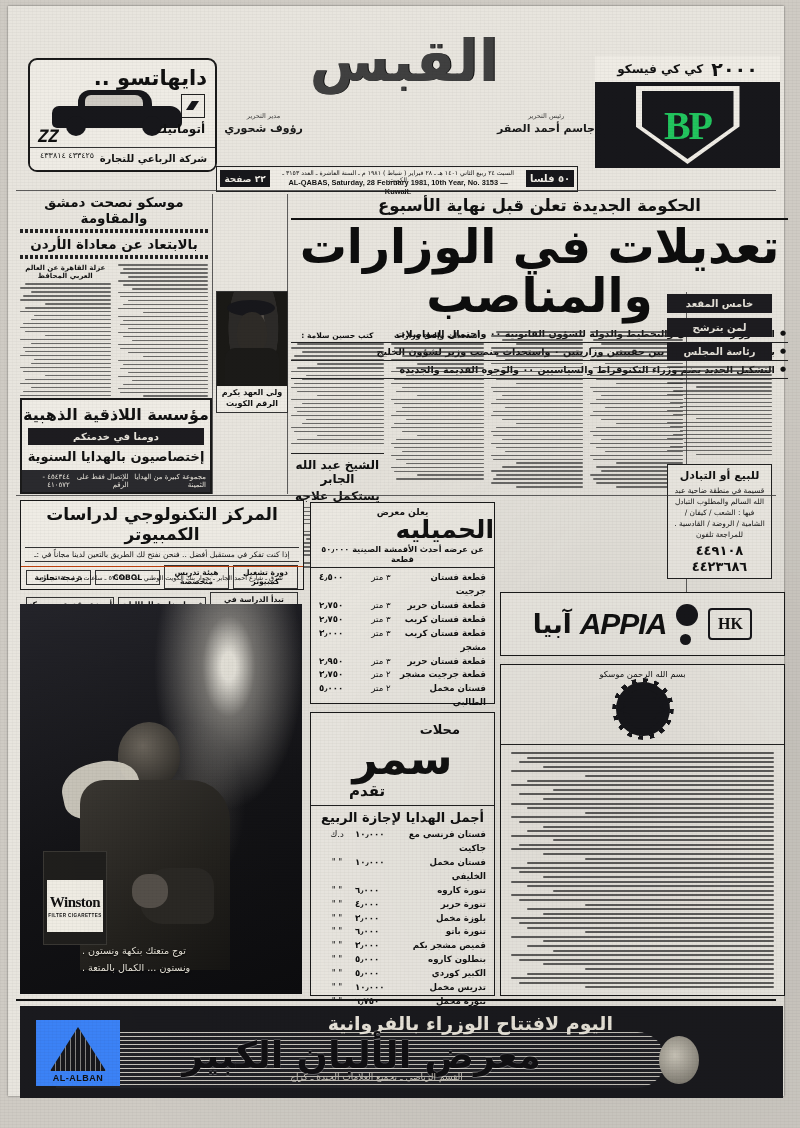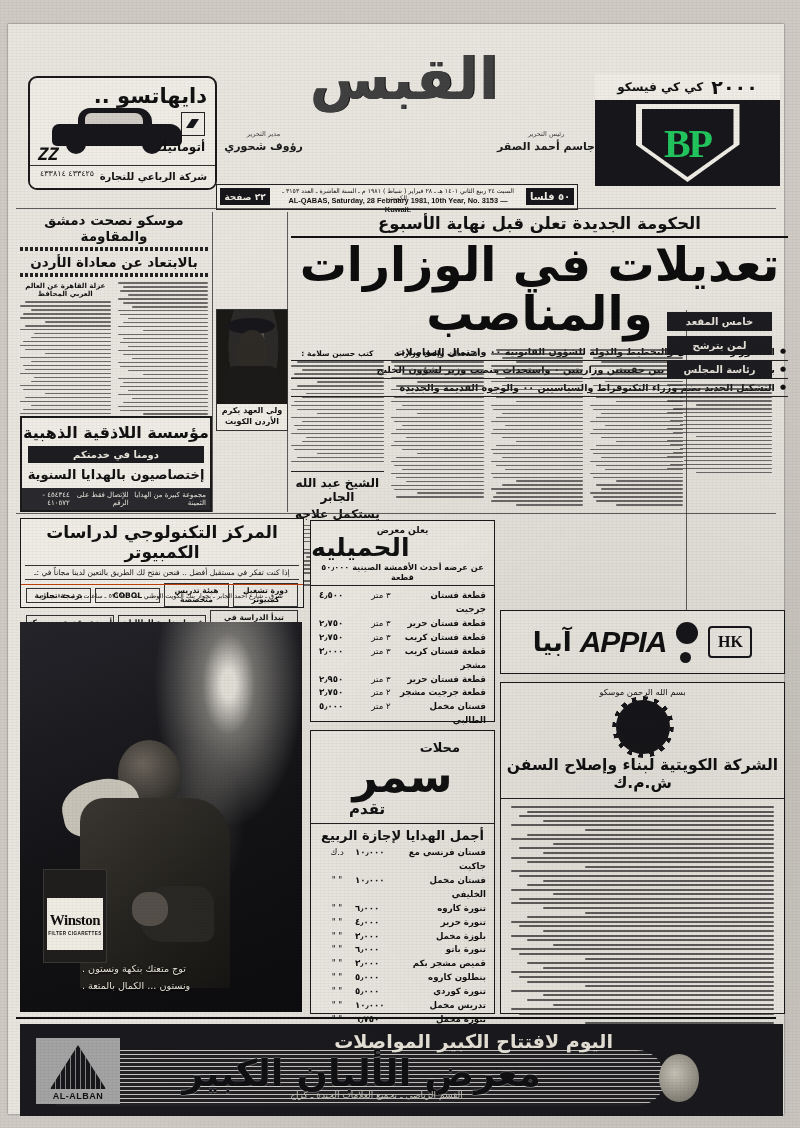--- a/index.html
+++ b/index.html
@@ -19,21 +19,21 @@
   .page::before{
     content:"";position:absolute;inset:0;z-index:60;pointer-events:none;
     background-image:
       repeating-linear-gradient(0deg,rgba(0,0,0,.035) 0 1px,rgba(255,255,255,0) 1px 3px),
       repeating-linear-gradient(90deg,rgba(0,0,0,.022) 0 1px,rgba(255,255,255,0) 1px 4px),
       radial-gradient(circle at 22% 18%,rgba(255,255,255,.30),rgba(0,0,0,0) 48%),
       radial-gradient(circle at 78% 72%,rgba(0,0,0,.10),rgba(0,0,0,0) 55%);
     mix-blend-mode:multiply;opacity:.75;
   }
   .sheet{
-    position:absolute;left:8px;top:24px;width:776px;height:1090px;
+    position:absolute;left:8px;top:6px;width:776px;height:1090px;
     background:#e8e5de;
     box-shadow:0 0 2px rgba(0,0,0,.5);
   }
   
   .ar{font-family:"DejaVu Sans","Liberation Sans",sans-serif;direction:rtl;}
 
   
   .copy{position:relative;overflow:hidden;}
   .copy i{
     display:block;height:2px;margin:0 0 2.6px 0;background:#2a2a2a;opacity:.72;border-radius:1px;
@@ -162,21 +162,21 @@
     margin:3px 4px;padding:2px 0;}
   .cc-grid{display:flex;flex-direction:column;gap:3px;padding:0 5px;}
   .cc-row{display:flex;gap:4px;align-items:center;}
   .cc-cell{flex:1;border:1px solid #333;font-size:7.6px;font-weight:bold;color:#111;text-align:center;padding:2px 0;}
   .cc-foot{position:absolute;left:0;bottom:0;width:100%;font-size:6.4px;color:#111;text-align:center;
     border-top:1px solid #c2410c;padding:7px 0;}
 
   
   #ad-hum{position:absolute;left:302px;top:496px;width:183px;height:200px;border:1px solid #1a1a1a;background:#efece5;}
   .hum-k{font-size:9px;font-weight:bold;color:#111;text-align:center;margin-top:4px;}
-  .hum-t{font-size:25px;font-weight:bold;color:#111;text-align:left;line-height:1;letter-spacing:-1px;}
+  .hum-t{font-size:25px;font-weight:bold;color:#111;text-align:right;line-height:1;letter-spacing:-1px;}
   .hum-s{font-size:8.2px;font-weight:bold;color:#111;text-align:center;margin:2px 0 3px;
     border-bottom:1px solid #222;padding-bottom:3px;}
   .pl{padding:0 8px;}
   .pl-row{display:flex;font-size:8.6px;color:#111;line-height:1.62;}
   .pl-row .d{flex:1.45;text-align:right;font-weight:bold;}
   .pl-row .u{width:36px;text-align:center;}
   .pl-row .p{width:44px;text-align:left;font-weight:bold;letter-spacing:.5px;direction:ltr;}
   .hum-n{font-size:6.6px;color:#111;text-align:center;margin-top:3px;}
   .hum-tel{font-size:10px;font-weight:bold;color:#111;text-align:center;letter-spacing:1px;}
 
@@ -254,21 +254,21 @@
   .bn-head{position:absolute;right:170px;top:6px;font-size:19px;font-weight:bold;color:#eee9de;letter-spacing:2px;}
   .bn-big{position:absolute;right:140px;top:28px;left:60px;font-size:37px;font-weight:bold;color:#100f12;
     letter-spacing:-2px;text-align:center;
     text-shadow:0 1px 0 rgba(255,255,255,.28),0 -1px 0 rgba(255,255,255,.18);}
   .bn-tube{position:absolute;left:36px;top:26px;right:118px;height:56px;
     background:repeating-linear-gradient(180deg,#e6e2d8 0 1.5px,#232328 1.5px 4px);
     border-radius:0 28px 28px 0;opacity:.85;}
   .bn-cap{position:absolute;right:84px;top:30px;width:40px;height:48px;border-radius:50%;
     background:radial-gradient(circle at 40% 40%,#cfcabd,#6e6a61);}
   .bn-sub{position:absolute;right:200px;top:66px;left:150px;font-size:9px;color:#cdc8bd;text-align:center;}
-  .bn-logo{position:absolute;left:16px;top:14px;width:84px;height:66px;background:#a3a3a3;
+  .bn-logo{position:absolute;left:16px;top:14px;width:84px;height:66px;background:#3b82f6;
     display:flex;flex-direction:column;align-items:center;justify-content:flex-end;padding-bottom:3px;box-sizing:border-box;}
   .bn-tri{width:56px;height:44px;background:#17171b;clip-path:polygon(50% 0,100% 100%,0 100%);
     position:relative;}
   .bn-tri::after{content:"";position:absolute;inset:0;
     background:repeating-linear-gradient(90deg,rgba(239,236,227,.5) 0 1px,transparent 1px 5px);}
   .bn-name{font-size:9px;font-weight:bold;color:#111;letter-spacing:.5px;margin-top:2px;
     font-family:"Liberation Sans",sans-serif;}
 
   .vrule{position:absolute;width:1px;background:#3a3a3a;opacity:.8;}
   .hrule{position:absolute;height:1px;background:#3a3a3a;opacity:.8;}
@@ -434,21 +434,21 @@
   <div class="vrule" style="left:279px;top:188px;height:300px;"></div>
 
   <div id="portrait">
     <div class="pt-photo">
       <div class="pt-ghutra"></div>
           <div class="pt-face"></div>
           <div class="pt-body"></div>
     </div>
     <div class="pt-cap">
       <span>ولي العهد يكرم</span><br>
-      <span>الأردن الكويت</span>
+      <span>الرقم الكويت</span>
     </div>
   </div>
 
   <div id="minis">
     <div>
       <div class="copy thin">
         <i class="s1"></i>
             <i class="s2"></i>
             <i class="s4"></i>
             <i class="s3"></i>
@@ -652,20 +652,27 @@
           <i class="s4"></i>
           <i class="s3"></i>
           <i class="s2"></i>
       <i class="s1"></i>
           <i class="s6"></i>
           <i class="s4"></i>
           <i class="s1"></i>
           <i class="s5"></i>
     </div>
 
+    <div class="sb-ad">
+      <div class="sb-ad-t">للبيع أو التبادل</div>
+      <div class="sb-ad-b">قسيمة في منطقة ضاحية عبد الله السالم والمطلوب التبادل فيها : الشعب / كيفان / الشامية / الروضة / القادسية .</div>
+      <div class="sb-ad-b">للمراجعة تلفون</div>
+      <div class="sb-ph">٤٤٩١٠٨
+٤٤٢٣٦٨٦</div>
+    </div>
   </div>
 
   <div id="ad-latt">
     <div class="lat-t">مؤسسة اللاذقية الذهبية</div>
     <div class="lat-band">دومنا في خدمتكم</div>
     <div class="lat-t2">إختصاصيون بالهدايا السنوية</div>
     <div class="lat-foot">
       <span>مجموعة كبيرة من الهدايا الثمينة</span>
       <span>للإتصال فقط على الرقم</span>
       <span>٤٥٤٣٤٤ - ٤١٠٥٧٢</span>
@@ -760,21 +767,20 @@
 
   <div id="ad-ship">
     <div class="sh-head">
       <div class="sh-bism">بسم الله الرحمن موسكو</div>
       <div class="gear">
         <div class="teeth"></div>
             <div class="ring"></div>
             <div class="anch"></div>
             <div class="hub"></div>
       </div>
-      <div class="sh-name">الشركة الكويتية لبناء وإصلاح السفن ش.م.ك</div>
     </div>
     <div class="sh-body">
       <div class="copy">
         <i class="s1"></i>
             <i class="s2"></i>
             <i class="s4"></i>
             <i class="s3"></i>
             <i class="s1"></i>
             <i class="s5"></i>
         <i class="s2"></i>
@@ -869,21 +875,21 @@
         <span class="d">قميص مشجر بكم</span>
             <span class="p">٣٫٠٠٠</span>
             <span class="u">" "</span>
       </div>
       <div class="pl-row">
         <span class="d">بنطلون كاروه</span>
             <span class="p">٥٫٠٠٠</span>
             <span class="u">" "</span>
       </div>
       <div class="pl-row">
-        <span class="d">تنورة كوردي</span>
+        <span class="d">الكبير كوردي</span>
             <span class="p">٥٫٠٠٠</span>
             <span class="u">" "</span>
       </div>
       <div class="pl-row">
         <span class="d">تدريس مخمل</span>
             <span class="p">١٠٫٠٠٠</span>
             <span class="u">" "</span>
       </div>
       <div class="pl-row">
         <span class="d">تنورة مخمل</span>
@@ -915,21 +921,21 @@
       <div>توج متعتك بنكهة ونستون .</div>
       <div>ونستون ... الكمال بالمتعة .</div>
     </div>
   </div>
 
   <div class="hrule" style="left:8px;top:993px;width:760px;height:2px;background:#111;opacity:1;"></div>
 
   <div id="ad-banner">
     <div class="bn-tube"></div>
     <div class="bn-cap"></div>
-    <div class="bn-head">اليوم لافتتاح الكبير المواصلات</div>
+    <div class="bn-head">اليوم لافتتاح الوزراء بالفروانية</div>
     <div class="bn-big">معرض الألبان الكبير</div>
     <div class="bn-sub">القسم الرياضي ـ بجميع العلامات الجيدة ـ كراج</div>
     <div class="bn-logo">
       <div class="bn-tri"></div>
       <div class="bn-name">AL-ALBAN</div>
     </div>
   </div>
 
 </div>
 </div>

